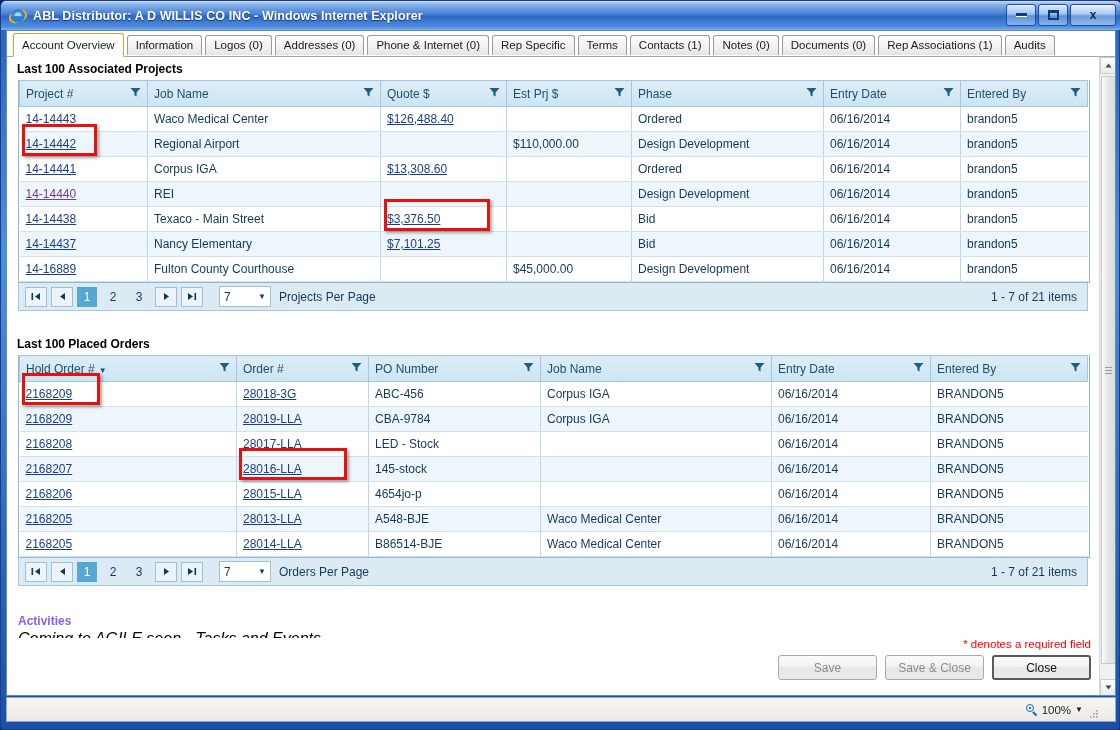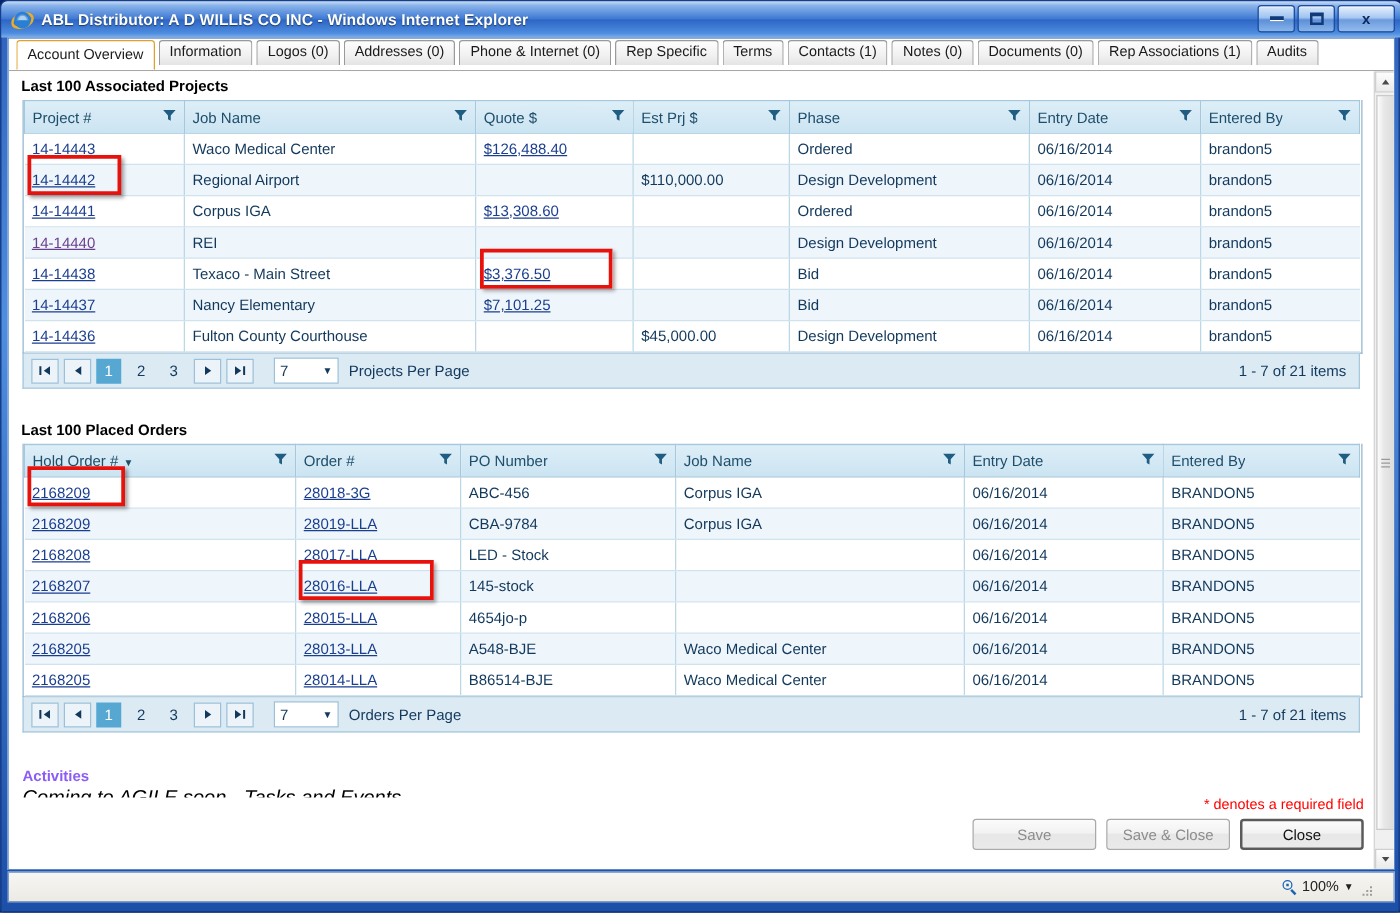--- a/index.html
+++ b/index.html
@@ -65,21 +65,21 @@
     box-sizing: border-box;
     border: 1px solid #5c89c9;
     overflow: hidden;
   }
   
   #tabstrip {
     position: absolute; left: 0; top: 0;
     width: 1110px; height: 26px;
     background: #ffffff;
     border-bottom: 1px solid #a8a8a8;
-    display: flex; align-items: flex-start;
+    display: flex; align-items: center;
     padding-left: 6px; box-sizing: border-box;
   }
   .tab {
     height: 20px; line-height: 19px;
     margin-right: 3px;
     padding: 0 8px;
     font-size: 11.5px; color: #1a1a1a;
     background: linear-gradient(to bottom,#fdfdfd 0%, #f1f1f1 60%, #e4e4e4 100%);
     border: 1px solid #9a9a9a;
     border-bottom: none;
@@ -453,21 +453,21 @@
               <tr class="alt">
                 <td><span class="lnk">14-14437</span></td>
                 <td>Nancy Elementary</td>
                 <td><span class="lnk">$7,101.25</span></td>
                 <td></td>
                 <td>Bid</td>
                 <td>06/16/2014</td>
                 <td>brandon5</td>
               </tr>
               <tr>
-                <td><span class="lnk">14-14436</span></td>
+                <td><span class="lnk">14-16889</span></td>
                 <td>Fulton County Courthouse</td>
                 <td></td>
                 <td>$45,000.00</td>
                 <td>Design Development</td>
                 <td>06/16/2014</td>
                 <td>brandon5</td>
               </tr>
             </tbody>
           </table>
 

